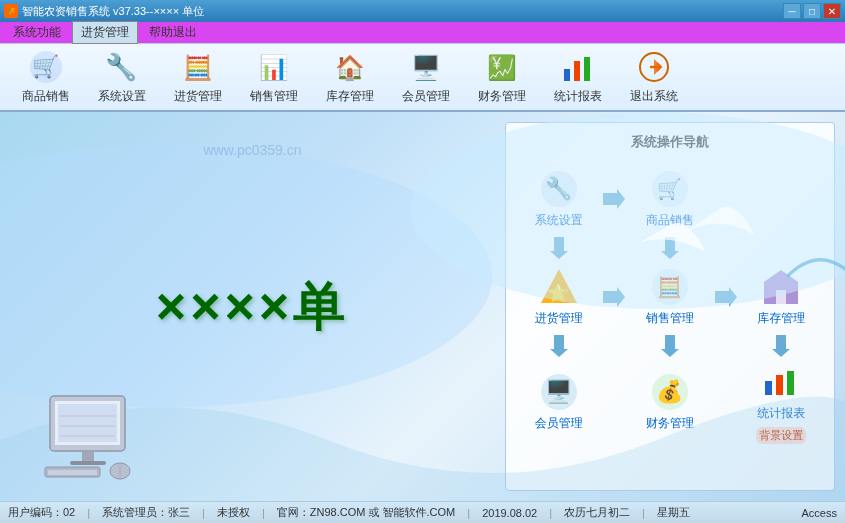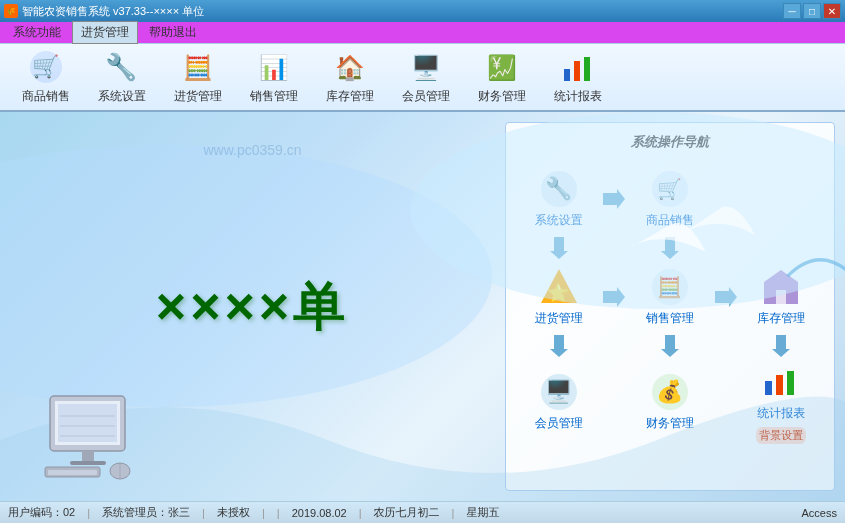--- a/index.html
+++ b/index.html
@@ -153,21 +153,20 @@
       margin: 10px 10px 10px 0;
       border-radius: 4px;
       padding: 6px;
     }
     .nav-panel-title {
       text-align: center;
       font-size: 13px;
       color: #333;
       padding: 4px 0 8px 0;
       font-weight: bold;
-      font-style: italic;
     }
     .nav-item {
       display: flex;
       flex-direction: column;
       align-items: center;
       justify-content: center;
       gap: 3px;
       cursor: pointer;
       padding: 6px 4px;
       border-radius: 4px;
@@ -342,20 +341,31 @@
     <div class="tb-icon">
       <svg width="36" height="36" viewBox="0 0 36 36">
         <rect x="4" y="20" width="6" height="12" fill="#2266cc"></rect>
         <rect x="14" y="12" width="6" height="20" fill="#ee4400"></rect>
         <rect x="24" y="8" width="6" height="24" fill="#22aa22"></rect>
       </svg>
     </div>
     <span class="toolbar-btn-label">统计报表</span>
   </div>
 
+  <div class="toolbar-btn">
+    <div class="tb-icon">
+      <svg width="36" height="36" viewBox="0 0 36 36">
+        <circle cx="18" cy="18" r="14" fill="none" stroke="#cc6600" stroke-width="2"></circle>
+        <path d="M18 10 Q28 18 18 26" fill="#ee6600" opacity="0.8"></path>
+        <path d="M14 18 L24 18" stroke="#ee6600" stroke-width="2.5"></path>
+        <path d="M21 14 L25 18 L21 22" fill="none" stroke="#ee6600" stroke-width="2"></path>
+      </svg>
+    </div>
+    <span class="toolbar-btn-label">退出系统</span>
+  </div>
 </div>
 
 <div class="main-area">
 
   <svg class="bg-decor" viewBox="0 0 515 370" preserveAspectRatio="none" xmlns="http://www.w3.org/2000/svg">
 
     <ellipse cx="100" cy="100" rx="200" ry="80" fill="rgba(180,220,255,0.4)"></ellipse>
     <ellipse cx="400" cy="60" rx="150" ry="60" fill="rgba(200,235,255,0.5)"></ellipse>
     <path d="M0 200 Q100 160 200 200 Q300 240 400 200 Q500 160 520 180 L520 370 L0 370 Z" fill="rgba(160,210,240,0.3)"></path>
 
@@ -545,20 +555,21 @@
   </div>
 </div>
 
 <div class="status-bar">
   <span class="status-item">用户编码：02</span>
   <span class="status-divider">|</span>
   <span class="status-item">系统管理员：张三</span>
   <span class="status-divider">|</span>
   <span class="status-item">未授权</span>
   <span class="status-divider">|</span>
+  <span class="status-item">官网：ZN98.COM 或 智能软件.COM</span>
   <span class="status-divider">|</span>
   <span class="status-item">2019.08.02</span>
   <span class="status-divider">|</span>
   <span class="status-item">农历七月初二</span>
   <span class="status-divider">|</span>
   <span class="status-item">星期五</span>
   <span style="flex:1;"></span>
   <span class="status-item">Access</span>
 </div>
 

